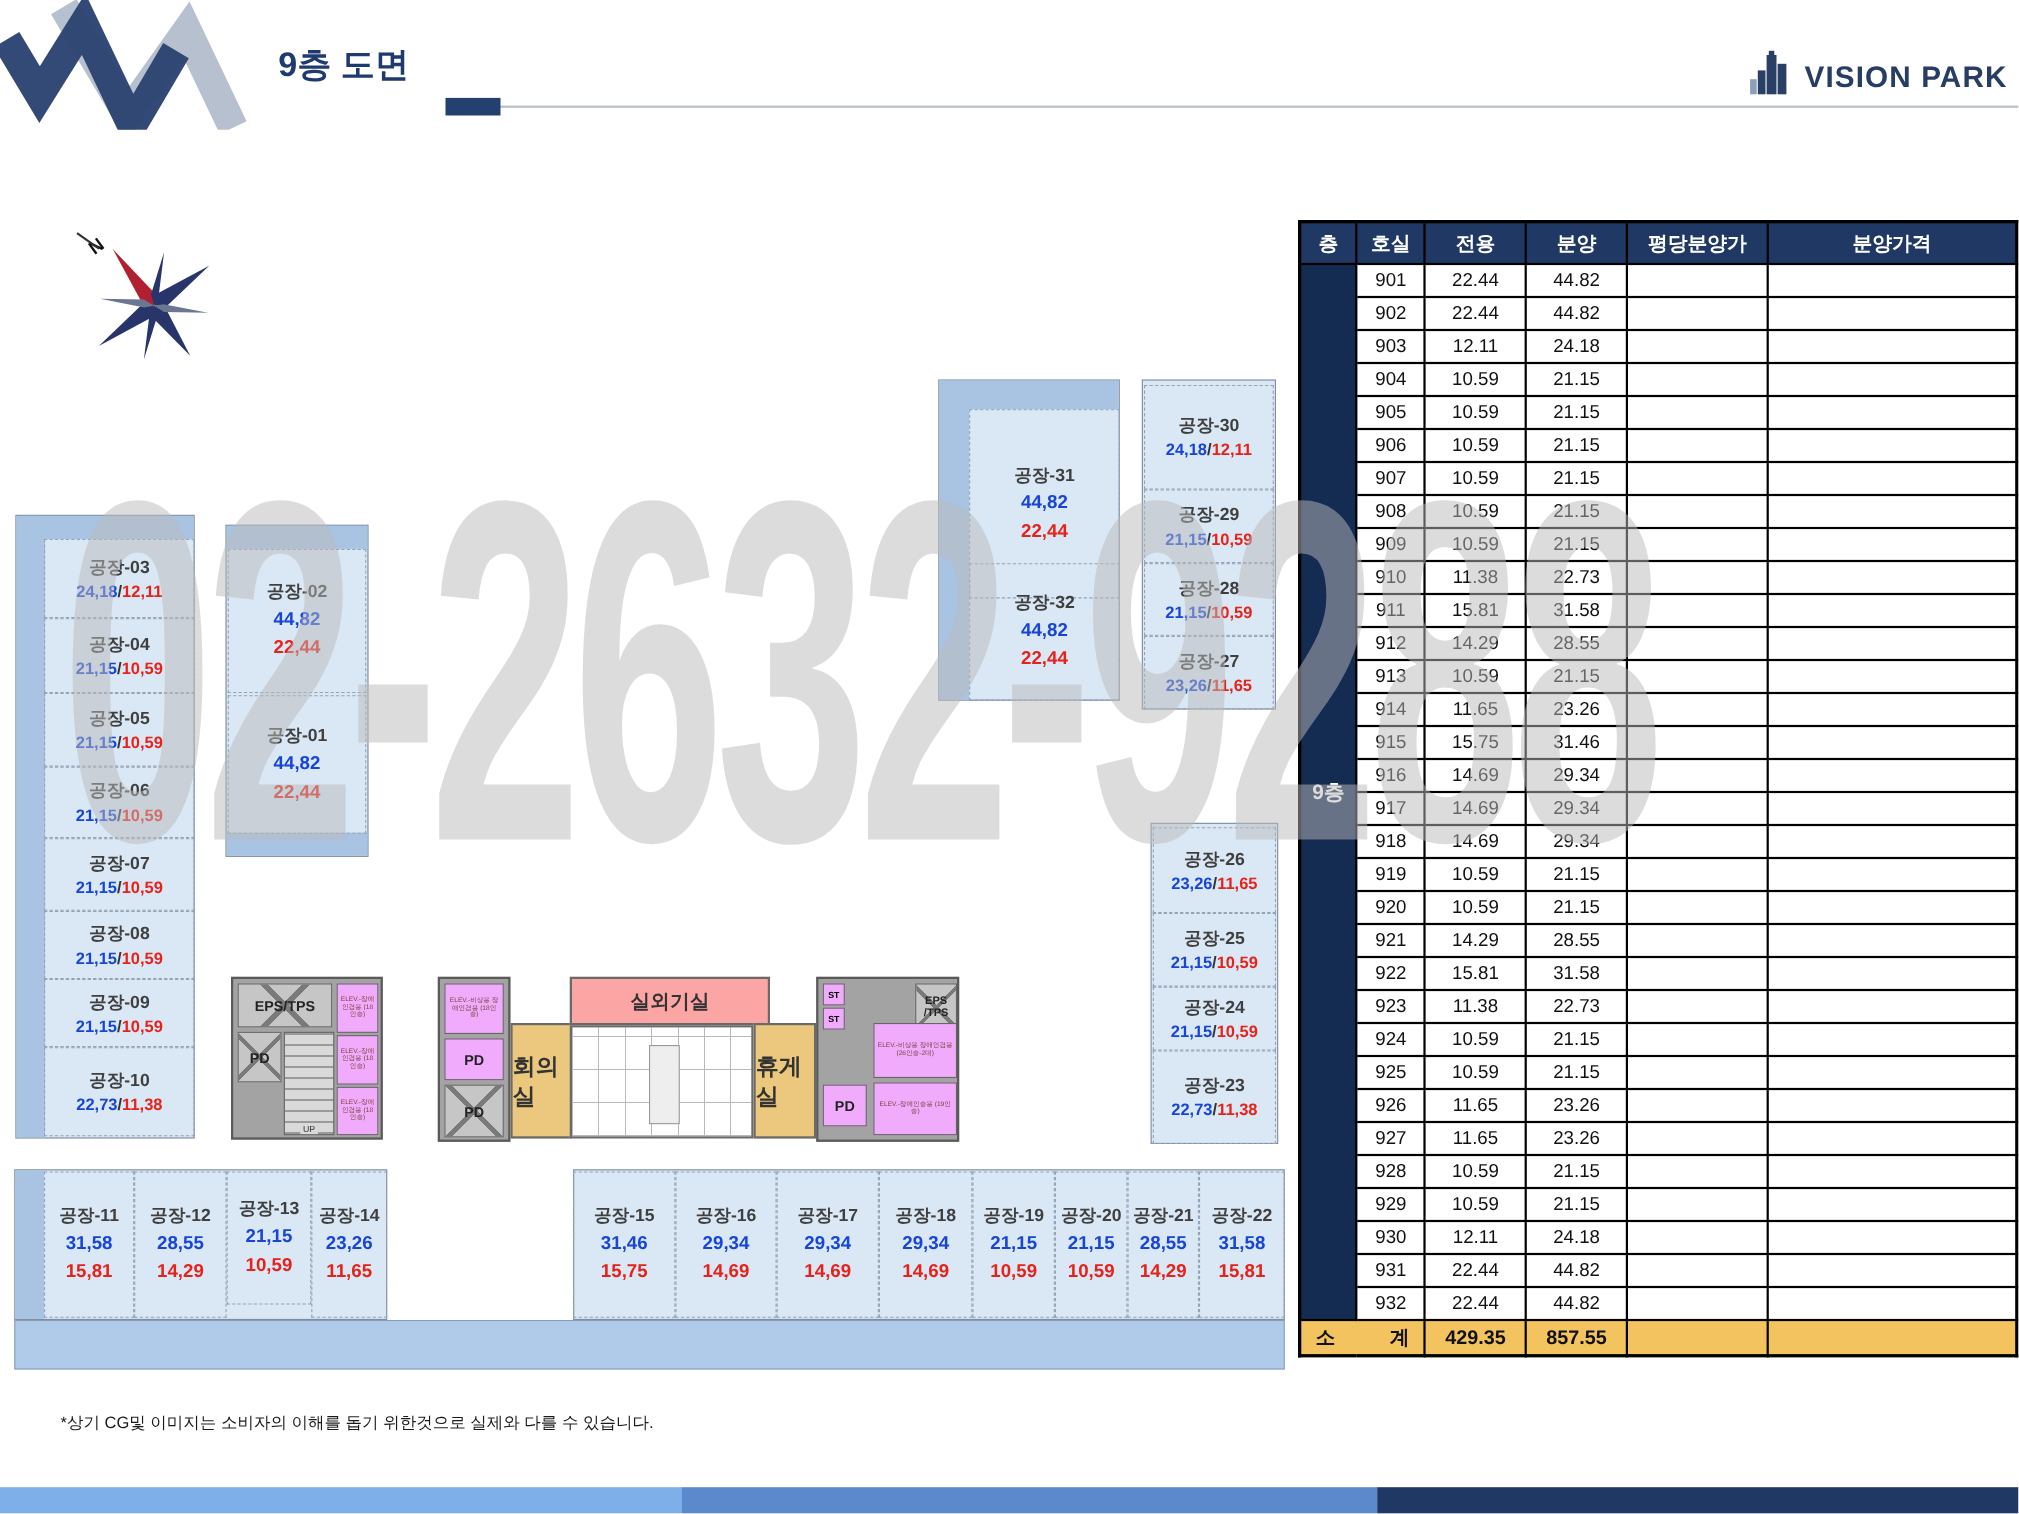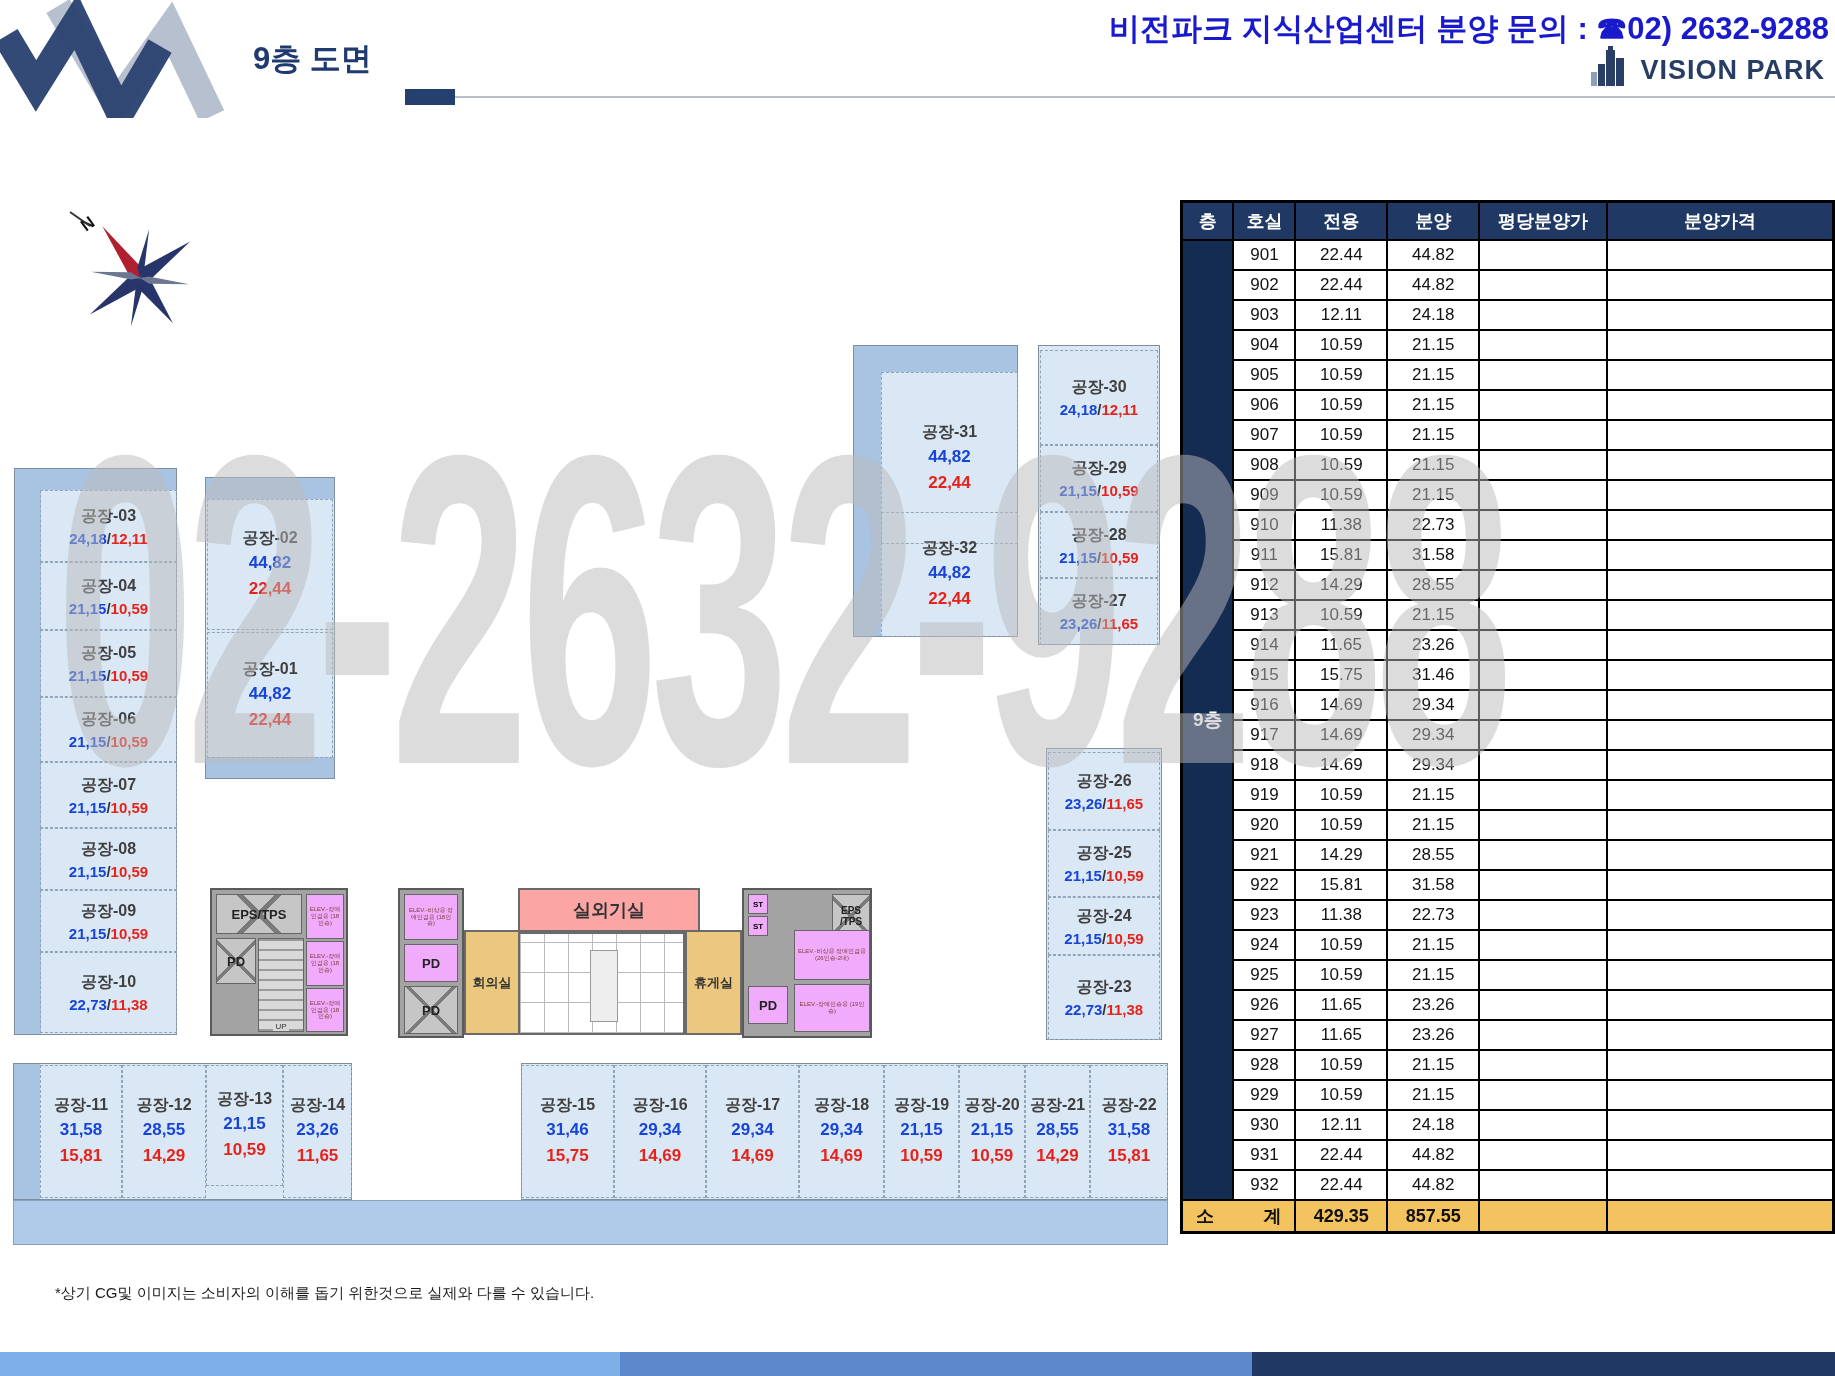--- a/index.html
+++ b/index.html
@@ -43,21 +43,21 @@
      linear-gradient(-45deg,transparent 47%,#7a7a7a 47% 53%,transparent 53%),#C6C6C6;}
   .cell-label{font-size:13px;font-weight:bold;color:#222;}
   .tinytxt{font-size:6px;line-height:1.15;color:#7a4038;padding:2px;}
   .stairs{position:absolute;border:1px solid #666;box-sizing:border-box;
      background:repeating-linear-gradient(0deg,#9a9a9a 0 2px,#d9d9d9 2px 10px);
      display:flex;align-items:flex-end;justify-content:center;}
   .uplbl{font-size:8px;color:#333;background:#d9d9d9;padding:0 2px;}
   .roomF{position:absolute;box-sizing:border-box;border:2px solid #6a6a6a;z-index:2;
      display:flex;align-items:center;justify-content:center;}
   .tan{background:#ECC87E;} .cream{background:#fca5a5;}
-  .flabel{font-size:13px;font-weight:bold;color:#333;}
+  .flabel{font-size:21px;font-weight:bold;color:#333;}
   .toilet{position:absolute;box-sizing:border-box;border:2px solid #6a6a6a;background:
      repeating-linear-gradient(90deg,#b9b9b9 0 1px,transparent 1px 24px),
      repeating-linear-gradient(0deg,#b9b9b9 0 1px,transparent 1px 30px),#fff;z-index:2;}
   .island{position:absolute;border:1px solid #999;background:#eee;}
 
   
   .ptable{position:absolute;left:1180px;top:200px;z-index:20;border-collapse:collapse;
      border:3px solid #000;table-layout:fixed;background:#fff;}
   .ptable th{background:#1F3864;color:#fff;font-size:18px;font-weight:bold;height:34px;border:2px solid #000;}
   .ptable td{border:2px solid #000;height:26px;text-align:center;font-size:17px;color:#111;background:#fff;}
@@ -75,21 +75,20 @@
 
   <svg class="abs" style="left:0;top:0;" width="235" height="118">
     <polyline points="58,6 116,104 170,28 212,116" stroke="#B7C0CE" stroke-width="27" fill="none"></polyline>
     <polyline points="6,36 36,86 76,22 120,114 160,46" stroke="#2C4370" stroke-width="27" fill="none" opacity="0.96"></polyline>
   </svg>
 
   <div class="title">9층 도면</div>
   <div class="rule"></div>
   <div class="rule-dash"></div>
 
-  <div class="contact">비전파크 지식산업센터 분양 문의 : ☎02) 2632-9288</div>
   <div class="brand">
     <svg width="42" height="40">
       <rect x="2" y="26" width="6" height="14" fill="#8DA0B8"></rect>
       <rect x="9" y="18" width="7" height="22" fill="#2A3F66"></rect>
       <rect x="17" y="4" width="9" height="36" fill="#2A3F66"></rect>
       <rect x="27" y="12" width="8" height="28" fill="#2A3F66"></rect>
       <rect x="19" y="0" width="5" height="6" fill="#2A3F66"></rect>
     </svg>
     <span class="brand-text">VISION PARK</span>
   </div>

